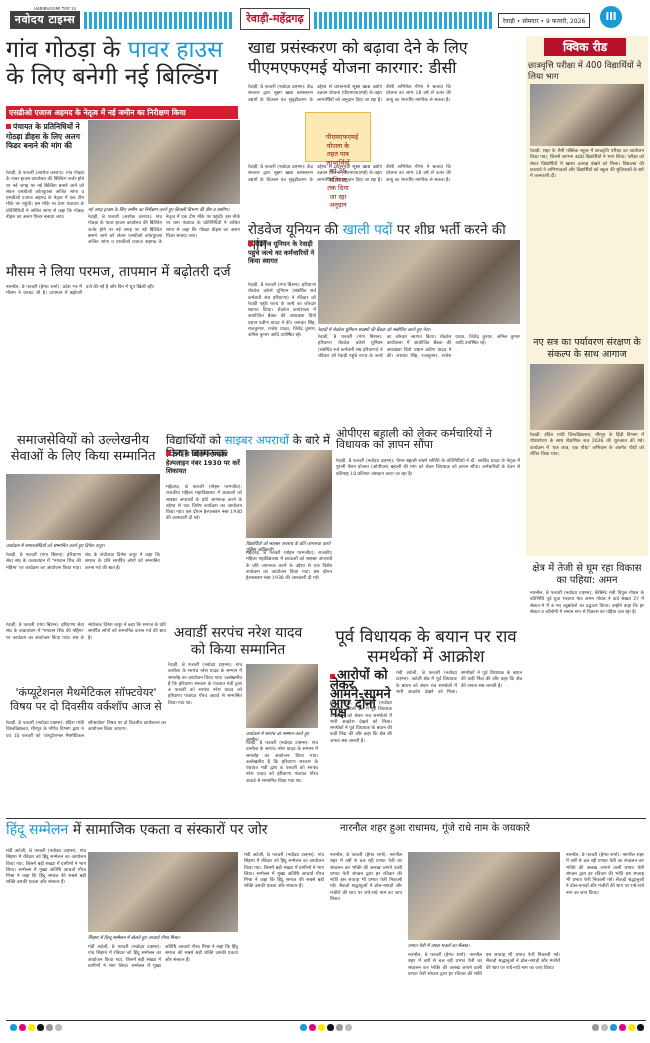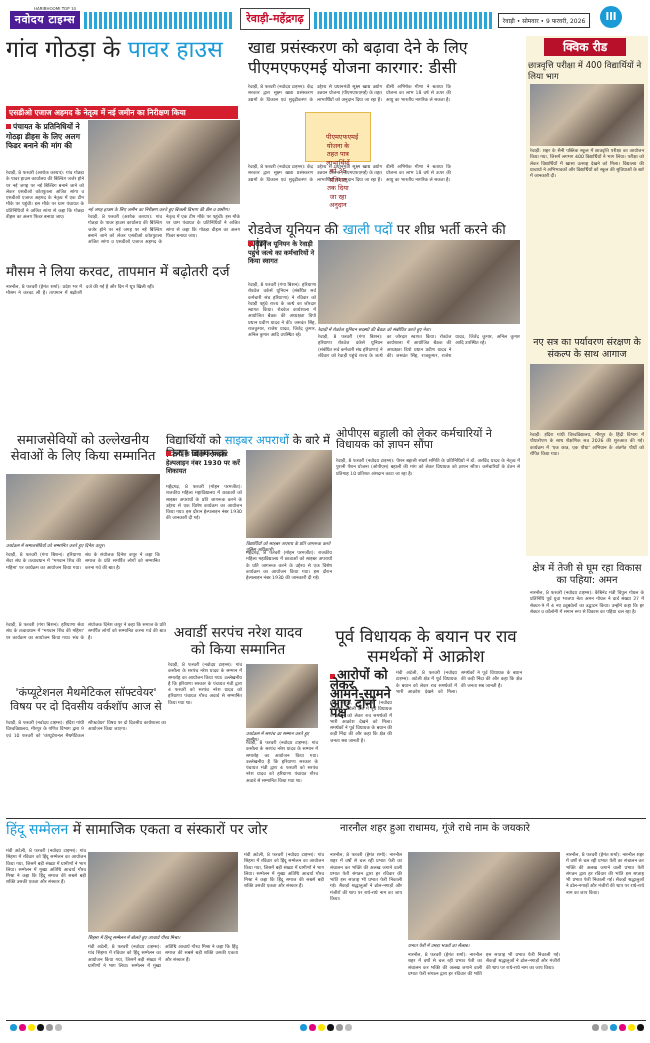--- a/index.html
+++ b/index.html
@@ -1,20 +1,20 @@
 <!DOCTYPE html>
 <html><head>
 <meta charset="utf-8">
 <style>
 *{box-sizing:border-box;margin:0;padding:0}
 body{width:650px;height:1043px;background:#fff;font-family:"DejaVu Sans",sans-serif;color:#222;position:relative;overflow:hidden}
 .abs{position:absolute}
 .hdr{left:0;top:0;width:650px;height:34px}
 .logo-small{left:34px;top:6px;font-size:4px;color:#333}
-.logo{left:10px;top:11px;width:70px;height:18px;background:#4c1d95;color:#fff;font-size:11px;font-weight:bold;line-height:18px;text-align:center;letter-spacing:.5px}
+.logo{left:10px;top:11px;width:70px;height:18px;background:#404040;color:#fff;font-size:11px;font-weight:bold;line-height:18px;text-align:center;letter-spacing:.5px}
 .stripes{top:12px;height:17px;background:repeating-linear-gradient(90deg,#2aa6d8 0 3px,#fff 3px 5px)}
 .ed-box{left:240px;top:8px;width:70px;height:22px;border:1px solid #444;background:#fff;color:#c8102e;font-size:11px;font-weight:bold;text-align:center;line-height:20px}
 .date-box{left:498px;top:13px;width:92px;height:15px;border:1px solid #333;background:#fff;font-size:6px;text-align:center;line-height:13px}
 .pgnum{left:600px;top:6px;width:22px;height:22px;border-radius:50%;background:#1a9ad6;color:#fff;font-size:10px;font-weight:bold;text-align:center;line-height:22px}
 .hl{font-weight:normal;color:#222;line-height:1.1}
 .blue{color:#1a9ad6}
 .bodytxt{font-size:4.6px;line-height:6.3px;color:#333;text-align:justify;overflow:hidden}
 .photo{background:linear-gradient(135deg,#8a8f96,#c9b9a3 40%,#6b5d52 70%,#a9a39a)}
 .cap{font-size:4.5px;color:#222;font-style:italic}
 .redbar{background:#d51f2f;color:#fff;font-size:8px;font-weight:bold;line-height:13px;padding-left:3px}
@@ -35,20 +35,21 @@
   <div class="abs logo">नवोदय टाइम्स</div>
   <div class="abs stripes" style="left:84px;width:150px"></div>
   <div class="abs stripes" style="left:314px;width:180px"></div>
   <div class="abs ed-box">रेवाड़ी-महेंद्रगढ़</div>
   <div class="abs date-box">रेवाड़ी • सोमवार • 9 फरवरी, 2026</div>
   <div class="abs pgnum">III</div>
 </div>
 
 <div class="abs hl" style="left:6px;top:36px;width:236px;font-size:23px;line-height:27px">
   <span>गांव गोठड़ा के </span><span class="blue">पावर हाउस</span><br>
+  <span>के लिए बनेगी नई बिल्डिंग</span>
 </div>
 <div class="abs redbar" style="left:6px;top:106px;width:232px;font-size:7.5px">एसडीओ एजाज अहमद के नेतृत्व में नई जमीन का निरीक्षण किया</div>
 <div class="abs bullet" style="left:6px;top:122px;width:78px"><span class="sq"></span><span>पंचायत के प्रतिनिधियों ने गोठड़ा डीहस के लिए अलग फिडर बनाने की मांग की</span></div>
 <div class="abs photo" style="left:88px;top:120px;width:152px;height:84px"></div>
 <div class="abs cap" style="left:88px;top:206px;width:152px">नई जगह हाउस के लिए जमीन का निरीक्षण करते हुए बिजली विभाग की टीम व ग्रामीण।</div>
 <div class="abs bodytxt" style="left:6px;top:170px;width:78px;height:86px">रेवाड़ी, 8 फरवरी (अशोक कश्यप): गांव गोठड़ा के पावर हाउस कार्यालय की बिल्डिंग जर्जर होने पर नई जगह पर नई बिल्डिंग बनाने जाने को लेकर एसडीओ कोतपुतला अजित सांगा व एसडीओ एजाज अहमद के नेतृत्व में एक टीम मौके पर पहुंची। इस मौके पर ग्राम पंचायत के प्रतिनिधियों ने अजित सांगा से कहा कि गोठड़ा डीहस का अलग फिडर बनाया जाए।</div>
 <div class="abs bodytxt" style="left:88px;top:214px;width:152px;height:44px;column-count:2;column-gap:4px">रेवाड़ी, 8 फरवरी (अशोक कश्यप): गांव गोठड़ा के पावर हाउस कार्यालय की बिल्डिंग जर्जर होने पर नई जगह पर नई बिल्डिंग बनाने जाने को लेकर एसडीओ कोतपुतला अजित सांगा व एसडीओ एजाज अहमद के नेतृत्व में एक टीम मौके पर पहुंची। इस मौके पर ग्राम पंचायत के प्रतिनिधियों ने अजित सांगा से कहा कि गोठड़ा डीहस का अलग फिडर बनाया जाए।</div>
 
 <div class="abs hl" style="left:248px;top:38px;width:272px;font-size:16px;line-height:20px">खाद्य प्रसंस्करण को बढ़ावा देने के लिए पीएमएफएमई योजना कारगार: डीसी</div>
 <div class="abs bodytxt" style="left:248px;top:84px;width:272px;height:70px;column-count:4;column-gap:4px">रेवाड़ी, 8 फरवरी (नवोदय टाइम्स): केंद्र सरकार द्वारा सूक्ष्म खाद्य प्रसंस्करण उद्यमों के विकास एवं सुदृढ़ीकरण के उद्देश्य से प्रधानमंत्री सूक्ष्म खाद्य उद्योग उन्नयन योजना (पीएमएफएमई) के तहत लाभार्थियों को अनुदान दिया जा रहा है। डीसी अभिषेक मीणा ने बताया कि योजना का लाभ 18 वर्ष से ऊपर की आयु का भारतीय नागरिक ले सकता है।</div>
@@ -59,21 +60,21 @@
 <div class="abs qhead" style="left:544px;top:38px;width:82px">क्विक रीड</div>
 <div class="abs hl" style="left:528px;top:60px;width:118px;font-size:8.5px;line-height:11px;">छात्रवृत्ति परीक्षा में 400 विद्यार्थियों ने लिया भाग</div>
 <div class="abs photo" style="left:530px;top:84px;width:114px;height:62px"></div>
 <div class="abs bodytxt" style="left:530px;top:148px;width:114px;height:150px">रेवाड़ी: शहर के सैनी पब्लिक स्कूल में छात्रवृत्ति परीक्षा का आयोजन किया गया, जिसमें लगभग 400 विद्यार्थियों ने भाग लिया। परीक्षा को लेकर विद्यार्थियों में खासा उत्साह देखने को मिला। विद्यालय की प्राचार्या ने अभिभावकों और विद्यार्थियों को स्कूल की सुविधाओं के बारे में जानकारी दी।</div>
 <div class="abs hl" style="left:528px;top:336px;width:118px;font-size:9.5px;line-height:12px;text-align:center">नए सत्र का पर्यावरण संरक्षण के संकल्प के साथ आगाज</div>
 <div class="abs photo" style="left:530px;top:364px;width:114px;height:66px"></div>
 <div class="abs bodytxt" style="left:530px;top:432px;width:114px;height:118px">रेवाड़ी: इंदिरा गांधी विश्वविद्यालय, मीरपुर के हिंदी विभाग में पौधारोपण के साथ शैक्षणिक सत्र 2026 की शुरुआत की गई। कार्यक्रम में 'एक छात्र, एक पौधा' अभियान के अंतर्गत पौधों को रोपित किया गया।</div>
 <div class="abs hl" style="left:528px;top:562px;width:118px;font-size:10px;line-height:12px;text-align:center">क्षेत्र में तेजी से घूम रहा विकास का पहिया: अमन</div>
 <div class="abs bodytxt" style="left:530px;top:590px;width:114px;height:226px">नारनौल, 8 फरवरी (नवोदय टाइम्स): कैबिनेट मंत्री विपुल गोयल के प्रतिनिधि पूर्व युवा भाजपा नेता अमन गोयल ने वार्ड संख्या 27 में सेक्टर-9 में 4 नए ट्यूबवेलों का उद्घाटन किया। उन्होंने कहा कि हर सेक्टर व कॉलोनी में समान रूप से विकास का पहिया चल रहा है।</div>
 
-<div class="abs hl" style="left:6px;top:264px;width:236px;font-size:13.5px">मौसम ने लिया करवट, तापमान में बढ़ोतरी दर्ज</div>
+<div class="abs hl" style="left:6px;top:264px;width:236px;font-size:13.5px">मौसम ने लिया परमज, तापमान में बढ़ोतरी दर्ज</div>
 <div class="abs bodytxt" style="left:6px;top:284px;width:236px;height:118px;column-count:3;column-gap:4px">नारनौल, 8 फरवरी (हेमंत शर्मा): प्रदेश भर में मौसम ने करवट ली है। तापमान में बढ़ोतरी दर्ज की गई है और दिन में धूप खिली रही।</div>
 
 <div class="abs hl" style="left:248px;top:222px;width:272px;font-size:13.5px">
   <span>रोडवेज यूनियन की </span><span class="blue">खाली पदों</span><span> पर शीघ्र भर्ती करने की मांग</span>
 </div>
 <div class="abs bullet" style="left:248px;top:240px;width:68px;font-size:6.5px;line-height:8.5px"><span class="sq"></span><span>रोडवेज यूनियन के रेवाड़ी पहुंचे जत्थे का कर्मचारियों ने किया स्वागत</span></div>
 <div class="abs photo" style="left:318px;top:240px;width:202px;height:84px"></div>
 <div class="abs cap" style="left:318px;top:326px;width:202px">रेवाड़ी में रोडवेज यूनियन सदस्यों की बैठक को संबोधित करते हुए नेता।</div>
 <div class="abs bodytxt" style="left:248px;top:282px;width:68px;height:120px">रेवाड़ी, 8 फरवरी (गंगा बिशन): हरियाणा रोडवेज वर्कर्स यूनियन (संबंधित सर्व कर्मचारी संघ हरियाणा) ने रविवार को रेवाड़ी पहुंचे राज्य के जत्थे का जोरदार स्वागत किया। रोडवेज कार्यशाला में आयोजित बैठक की अध्यक्षता डिपो प्रधान प्रवीण यादव ने की। जसवंत सिंह, राजकुमार, राजेश यादव, जितेंद्र कुमार, अनिल कुमार आदि उपस्थित रहे।</div>
 <div class="abs bodytxt" style="left:318px;top:334px;width:202px;height:68px;column-count:3;column-gap:4px">रेवाड़ी, 8 फरवरी (गंगा बिशन): हरियाणा रोडवेज वर्कर्स यूनियन (संबंधित सर्व कर्मचारी संघ हरियाणा) ने रविवार को रेवाड़ी पहुंचे राज्य के जत्थे का जोरदार स्वागत किया। रोडवेज कार्यशाला में आयोजित बैठक की अध्यक्षता डिपो प्रधान प्रवीण यादव ने की। जसवंत सिंह, राजकुमार, राजेश यादव, जितेंद्र कुमार, अनिल कुमार आदि उपस्थित रहे।</div>

